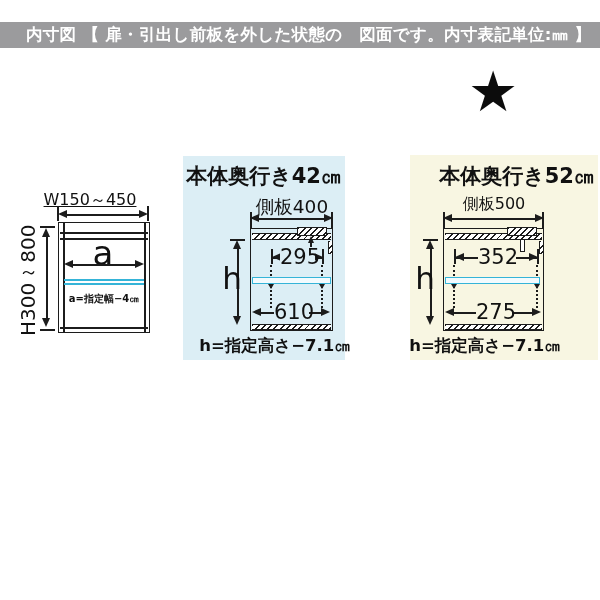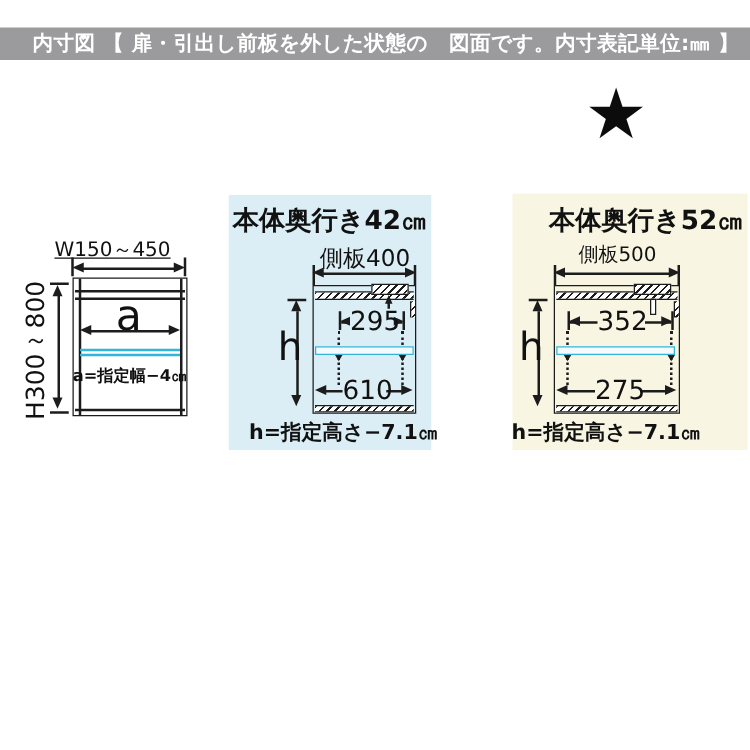--- a/index.html
+++ b/index.html
@@ -75,21 +75,21 @@
   <div class="hl" style="left:60px;top:327px;width:88px;"></div>
 
   <div class="lbl" style="left:78px;top:233px;width:50px;font-size:34px;">a</div>
   <div class="hl" style="left:70px;top:264px;width:68px;"></div>
   <div class="arr l" style="left:64px;top:260px;"></div>
   <div class="arr r" style="left:135px;top:260px;"></div>
 
   <div class="cyan" style="left:64px;top:279px;width:80px;"></div>
   <div class="cyan" style="left:64px;top:283px;width:80px;"></div>
 
-  <div class="lbl bold" style="left:56px;top:292px;width:96px;font-size:13px;">a=指定幅−4㎝</div>
+  <div class="lbl bold" style="left:56px;top:292px;width:96px;font-size:10px;">a=指定幅−4㎝</div>
 
   <div class="panel p42" style="left:183px;top:156px;width:162px;height:204px;"></div>
   <div class="lbl bold" style="left:184px;top:162px;width:160px;font-size:21px;">本体奥行き42㎝</div>
   <div class="lbl" style="left:250px;top:194px;width:84px;font-size:18.5px;">側板400</div>
 
   <div class="vl" style="left:250px;top:212px;height:16px;"></div>
   <div class="vl" style="left:331px;top:212px;height:16px;"></div>
   <div class="hl" style="left:256px;top:218px;width:71px;"></div>
   <div class="arr l" style="left:250px;top:214px;"></div>
   <div class="arr r" style="left:324px;top:214px;"></div>

